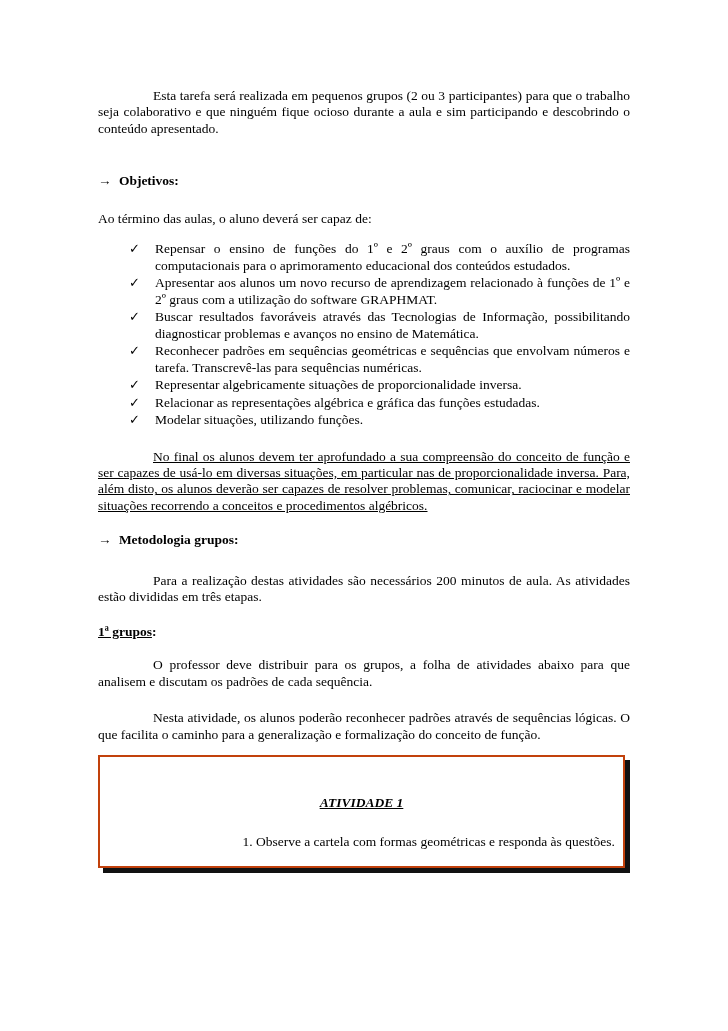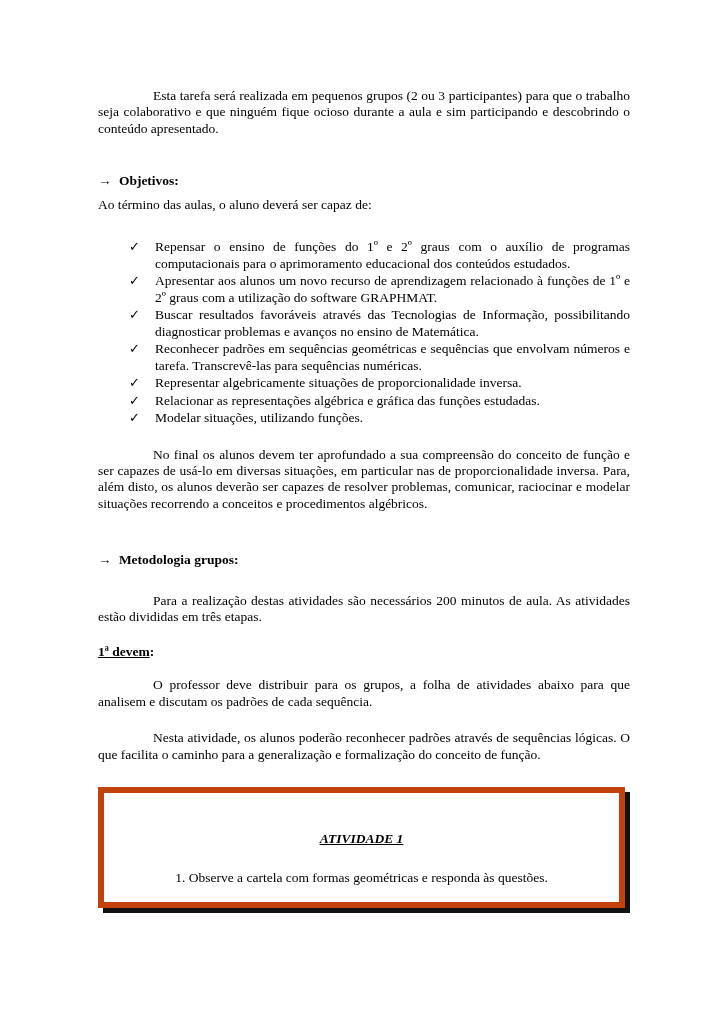--- a/index.html
+++ b/index.html
@@ -21,78 +21,78 @@
     border-radius: 14px;
   }
   p { margin: 0; }
   .justify { text-align: justify; }
   .first-indent { text-indent: 55px; }
 
   .intro { margin-bottom: 36px; }
 
   .section-heading {
     font-weight: bold;
-    margin-bottom: 7px;
+    margin-bottom: 21px;
   }
   .section-heading .arrow {
     font-weight: bold;
     margin-right: 4px;
   }
 
-  .lead-in { margin-bottom: 26px; }
+  .lead-in { margin-bottom: 14px; }
 
   ul.check-list {
     list-style: none;
     margin: 0 0 20px 0;
     padding: 0;
   }
   ul.check-list li {
     position: relative;
     padding-left: 57px;
     text-align: justify;
     margin-bottom: 1px;
   }
   ul.check-list .check {
     position: absolute;
     left: 31px;
     top: 0;
     font-size: 13px;
   }
 
-  .conclusion { margin-bottom: 40px; }
+  .conclusion { margin-bottom: 18px; text-decoration: underline; }
 
   .methodology-heading { margin-bottom: 24px; }
 
   .methodology-intro { margin-bottom: 18px; }
 
   .stage-heading {
     font-weight: bold;
     margin-bottom: 17px;
   }
   .stage-heading .stage-label { text-decoration: underline; }
 
   .stage-para2 { margin-bottom: 20px; }
 
   .activity-box {
-    border: 6px solid #c2410c;
+    border: 2px solid #c2410c;
     box-shadow: 5px 5px 0 0 #111111;
-    margin-top: 24px;
+    margin-top: 12px;
     margin-right: 5px;
     padding: 38px 8px 16px 8px;
     background: #ffffff;
   }
   .activity-title {
     text-align: center;
     font-weight: bold;
     font-style: italic;
     text-decoration: underline;
     margin-bottom: 22px;
   }
   .activity-instruction {
-    text-align: center;
+    text-align: right;
   }
 </style>
 </head>
 <body>
 
 <div class="page">
 
   <p class="justify first-indent intro">Esta tarefa será realizada em pequenos grupos (2 ou 3 participantes) para que o trabalho seja colaborativo e que ninguém fique ocioso durante a aula e sim participando e descobrindo o conteúdo apresentado.</p>
 
   <p class="section-heading"><span class="arrow">→</span> <span>Objetivos:</span></p>
@@ -129,21 +129,21 @@
       <span>Modelar situações, utilizando funções.</span>
     </li>
   </ul>
 
   <p class="justify first-indent conclusion">No final os alunos devem ter aprofundado a sua compreensão do conceito de função e ser capazes de usá-lo em diversas situações, em particular nas de proporcionalidade inversa. Para, além disto, os alunos deverão ser capazes de resolver problemas, comunicar, raciocinar e modelar situações recorrendo a conceitos e procedimentos algébricos.</p>
 
   <p class="section-heading methodology-heading"><span class="arrow">→</span> <span>Metodologia grupos:</span></p>
 
   <p class="justify first-indent methodology-intro">Para a realização destas atividades são necessários 200 minutos de aula. As atividades estão divididas em três etapas.</p>
 
-  <p class="stage-heading"><span class="stage-label">1ª devem</span><span>:</span></p>
+  <p class="stage-heading"><span class="stage-label">1ª grupos</span><span>:</span></p>
 
   <p class="justify first-indent stage-para2">O professor deve distribuir para os grupos, a folha de atividades abaixo para que analisem e discutam os padrões de cada sequência.</p>
 
   <p class="justify first-indent">Nesta atividade, os alunos poderão reconhecer padrões através de sequências lógicas. O que facilita o caminho para a generalização e formalização do conceito de função.</p>
 
   <div class="activity-box">
     <p class="activity-title">ATIVIDADE 1</p>
     <p class="activity-instruction">1. Observe a cartela com formas geométricas e responda às questões.</p>
   </div>
 

